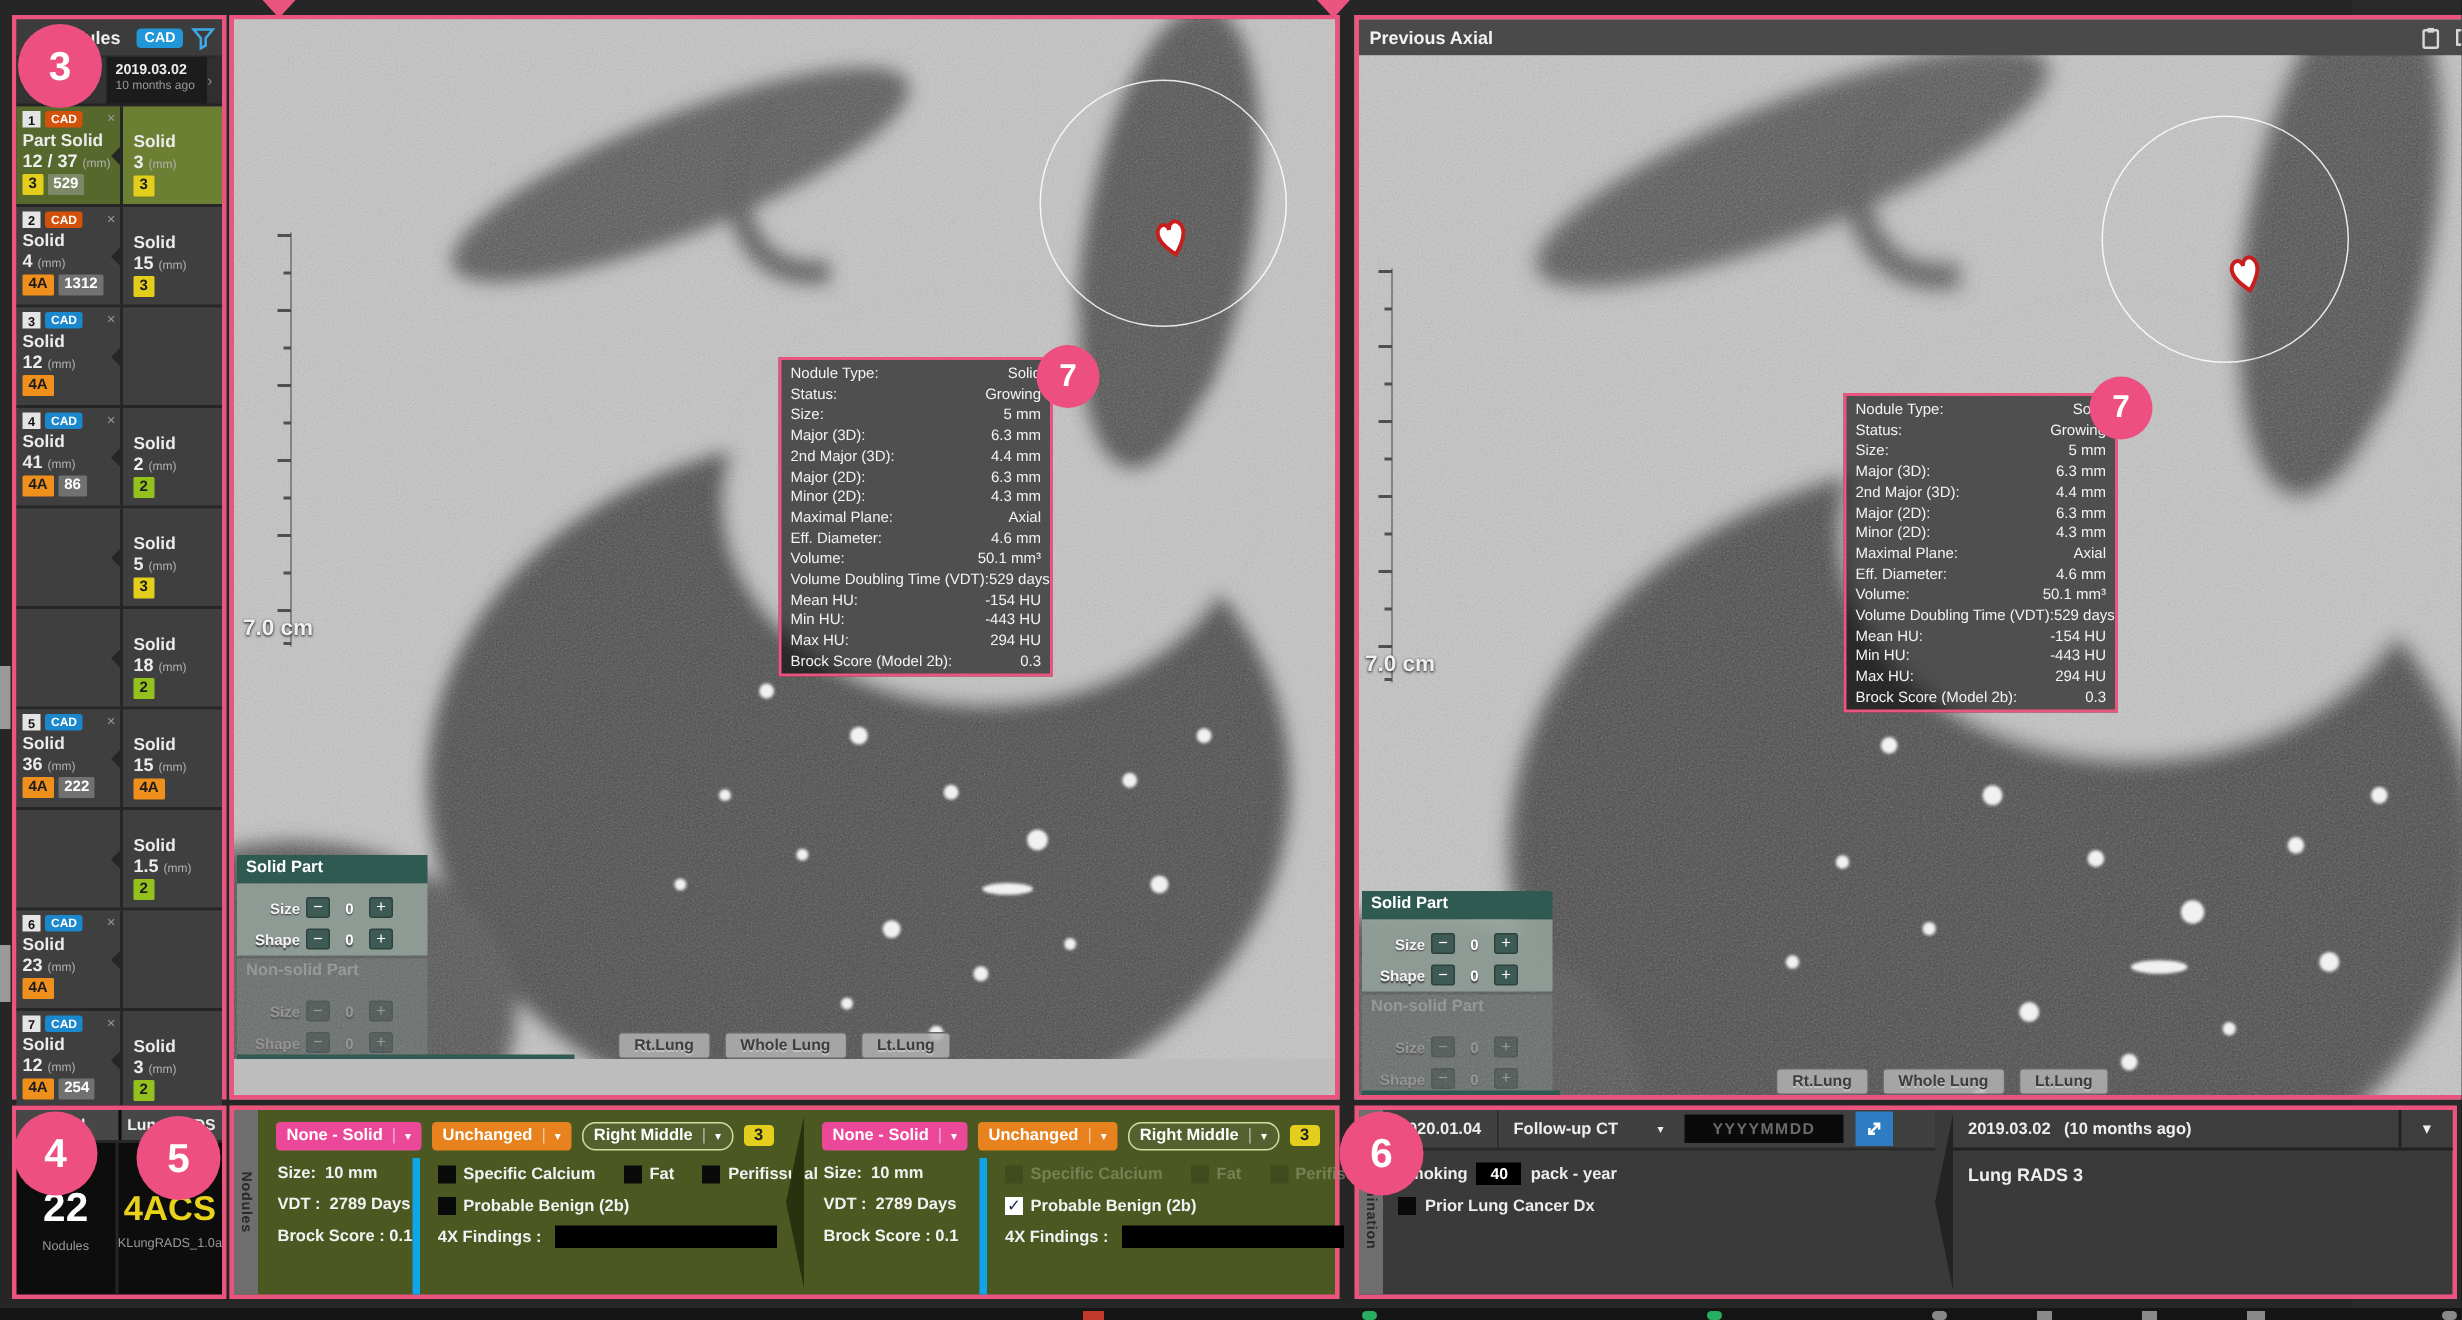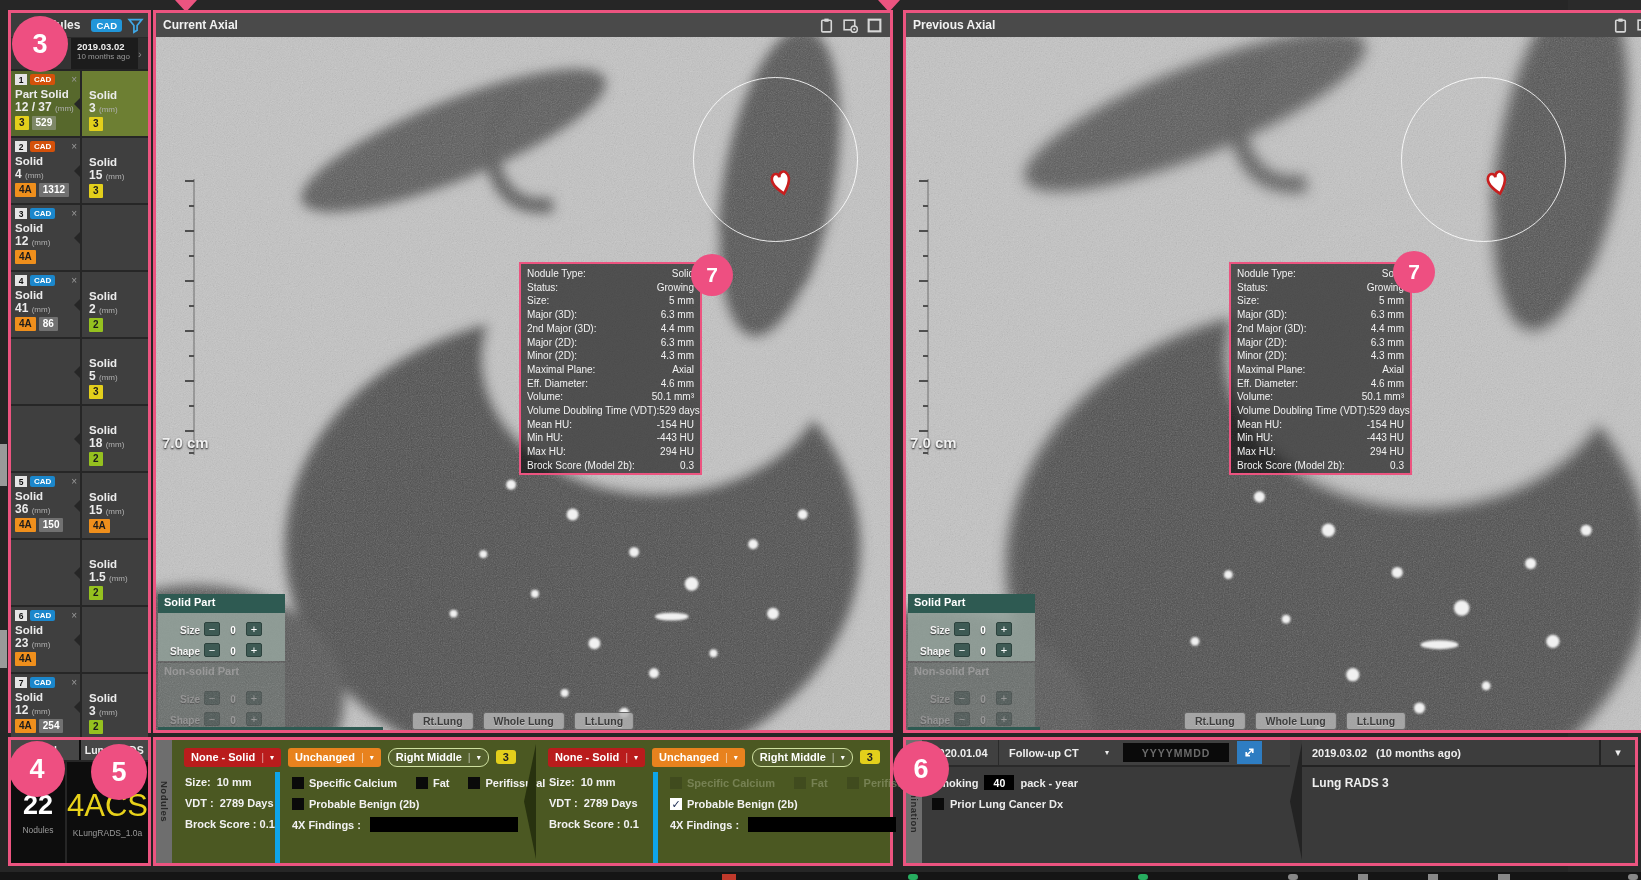--- a/index.html
+++ b/index.html
@@ -48,21 +48,21 @@
 .bdg.count{background:rgba(175,175,175,.45);color:#fff}
 
 #summary{left:8px;top:737px;width:143px;height:129px;background:#0d0d0d;z-index:5}
 .sum-head{height:22px;display:flex;border-bottom:2px solid #262626}
 .sum-head div{flex:1;background:#474747;display:flex;align-items:center;justify-content:center;font-size:10.5px;font-weight:bold;color:#eee}
 .sum-head div:first-child{margin-right:2px}
 .sum-body{display:flex;height:101px}
 .sum-cell{flex:1;display:flex;flex-direction:column;align-items:center;justify-content:center;gap:4px}
 .sum-cell:first-child{border-right:2px solid #262626}
 .sum-num{font-size:27px;font-weight:bold;color:#fff}
-.sum-rads{font-size:31px;font-weight:normal;color:#e8d21a}
+.sum-rads{font-size:23px;font-weight:bold;color:#e8d21a}
 .sum-sub{font-size:8.5px;color:#9a9a9a}
 
 .vp{background:#bdbdbd;z-index:5}
 #vp1{left:153px;top:10px;width:740px;height:723px}
 #vp2{left:903px;top:10px;width:784px;height:723px}
 .vp-head{height:24px;background:#4a4a4a;display:flex;align-items:center;padding:0 7px;gap:7px}
 .vp-title{font-size:12px;font-weight:bold;color:#f2f2f2;flex:1}
 .vp-body{position:relative;height:693px;overflow:hidden;background:#c4c4c4}
 .ct{position:absolute;left:0;top:0;width:100%;height:100%}
 .roi{position:absolute;width:165px;height:165px;border:1.5px solid rgba(255,255,255,.85);border-radius:50%}
@@ -86,21 +86,21 @@
 #npanel{left:153px;top:737px;width:740px;height:129px;background:#4b5822;display:flex;z-index:5}
 .vtab{width:16px;background:#6e6e6e;color:#292929;font-size:9.5px;font-weight:bold;writing-mode:vertical-rl;display:flex;align-items:center;justify-content:center;letter-spacing:.5px}
 .np-content{flex:1;display:flex}
 .half{display:flex;flex-direction:column}
 .half.lh{width:352px}
 .half.rh{flex:1}
 .ddrow{height:29px;display:flex;align-items:center;gap:7px;padding:5px 4px 0 12px}
 .dd{height:19px;border-radius:3px;color:#fff;font-size:11px;font-weight:bold;display:flex;align-items:center;padding:0 7px;gap:6px;white-space:nowrap}
 .dd .sep{opacity:.55;font-weight:normal}
 .dd .chev{font-size:8px}
-.dd.purple{background:#b91c1c}
+.dd.purple{background:#ec4899}
 .dd.orange{background:#e8821e}
 .dd.outline{background:rgba(255,255,255,.05);border:1px solid #cfe0a0;border-radius:9px}
 .scorebdg{background:#e3cf1b;color:#222;font-size:11px;font-weight:bold;padding:1px 7px;border-radius:3px}
 .half-body{flex:1;display:flex;padding-top:3px}
 .stats{width:122px;padding-left:13px;border-right:5px solid #0ea5e9}
 .stats div{font-size:11px;font-weight:bold;color:#f2f2f2;line-height:21px;white-space:nowrap}
 .stats .v{margin-left:6px}
 .checks{flex:1;padding-left:12px}
 .ckrow{display:flex;align-items:center;gap:5px;height:21px;font-size:11px;font-weight:bold;color:#f2f2f2;white-space:nowrap}
 .ckrow .gap{width:9px}
@@ -278,21 +278,21 @@
       <div class="ncell l">
         <div class="chips">
             <span class="numchip">5</span>
             <span class="cadchip bl">CAD</span>
             <span class="x">×</span>
           </div>
         <div class="ntype">Solid</div>
         <div class="nsize"><span>36</span> <span class="unit">(mm)</span></div>
         <div class="nbadges">
             <span class="bdg orangeb">4A</span>
-            <span class="bdg count">150</span>
+            <span class="bdg count">222</span>
           </div>
       </div>
         <div class="rowdiv"></div>
       <div class="ncell r">
         <div class="ntype">Solid</div>
         <div class="nsize"><span>15</span> <span class="unit">(mm)</span></div>
         <div class="nbadges">
             <span class="bdg orangeb">4A</span>
           </div>
       </div>
@@ -363,35 +363,20 @@
         <span class="sum-sub">Nodules</span>
       </div>
       <div class="sum-cell">
         <span class="sum-rads">4ACS</span>
         <span class="sum-sub">KLungRADS_1.0a</span>
       </div>
     </div>
   </div>
 
   <div id="vp1" class="abs vp pink">
-    <div class="vp-head">
-      <span class="vp-title">Current Axial</span>
-      <svg class="vpicon" viewBox="0 0 16 16">
-          <rect x="3.5" y="3" width="9" height="11" rx="1" fill="none" stroke="#d8d8d8" stroke-width="1.5"></rect>
-          <rect x="6" y="1.5" width="4" height="3" fill="#d8d8d8"></rect>
-        </svg>
-      <svg class="vpicon" viewBox="0 0 16 16">
-          <rect x="2" y="3" width="10" height="9" fill="none" stroke="#d8d8d8" stroke-width="1.5"></rect>
-          <circle cx="11.5" cy="11.5" r="3" fill="#4a4a4a" stroke="#d8d8d8" stroke-width="1.3"></circle>
-          <circle cx="11.5" cy="11.5" r="1" fill="#d8d8d8"></circle>
-        </svg>
-      <svg class="vpicon" viewBox="0 0 16 16">
-          <rect x="2.5" y="2.5" width="11" height="11" fill="none" stroke="#d8d8d8" stroke-width="2"></rect>
-        </svg>
-    </div>
     <div class="vp-body">
       <svg class="ct" viewBox="0 0 740 700" preserveAspectRatio="xMidYMid slice">
         <defs>
           <filter id="nz1" x="0" y="0" width="100%" height="100%">
               <feTurbulence type="fractalNoise" baseFrequency="0.9" numOctaves="2" stitchTiles="stitch"></feTurbulence>
               <feColorMatrix type="saturate" values="0"></feColorMatrix>
             </filter>
           <filter id="bl1" x="-20%" y="-20%" width="140%" height="140%">
               <feGaussianBlur stdDeviation="6"></feGaussianBlur>
             </filter>

